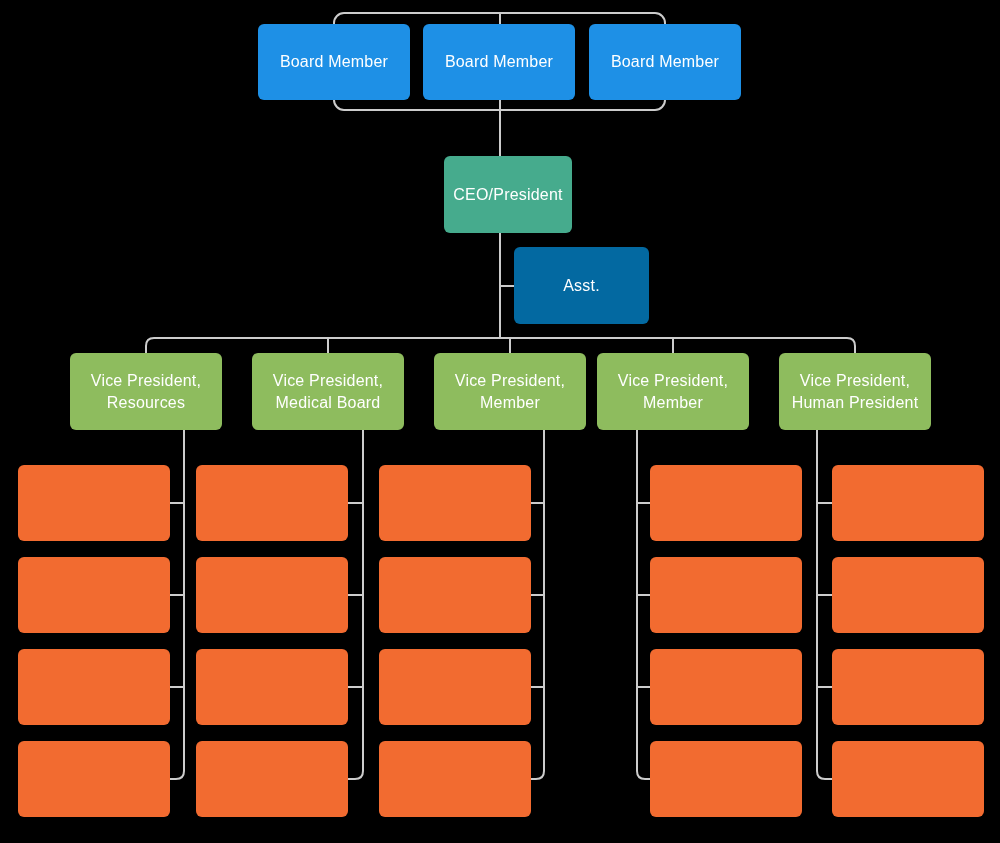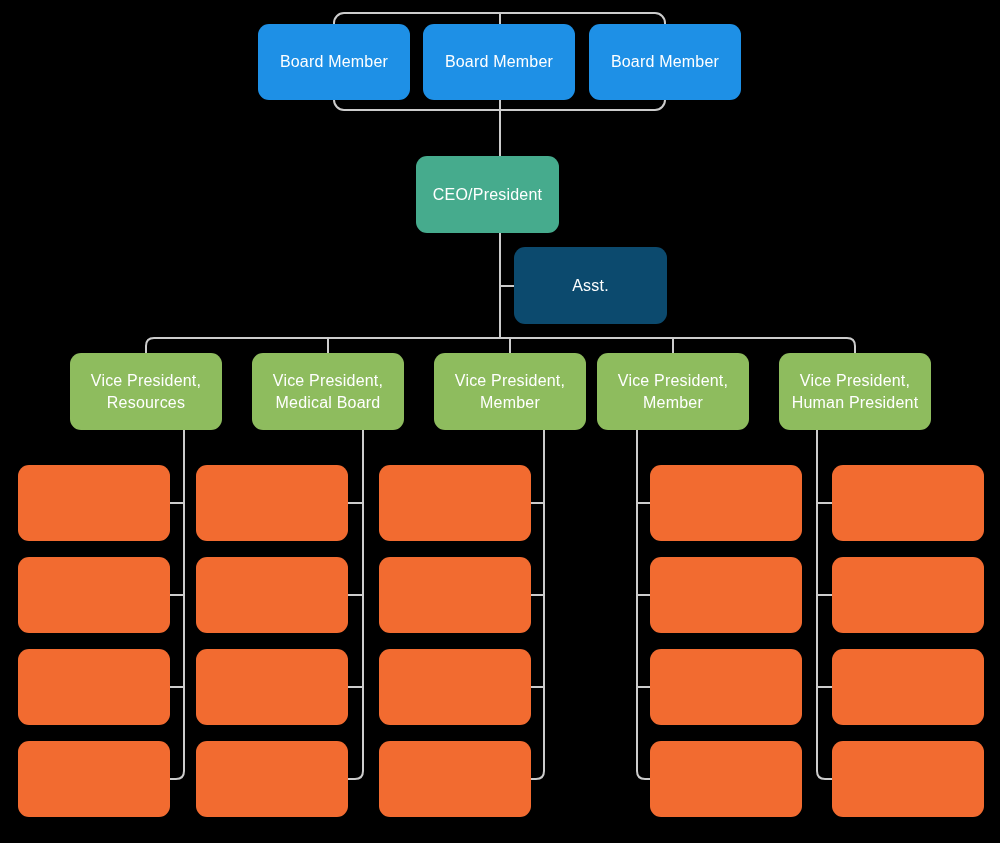--- a/index.html
+++ b/index.html
@@ -12,21 +12,21 @@
     position: relative;
     width: 1000px; height: 843px;
   }
   #connector-layer {
     position: absolute; left: 0; top: 0;
     z-index: 0;
   }
   .node {
     position: absolute;
     z-index: 1;
-    border-radius: 11px;
+    border-radius: 6px;
     box-sizing: border-box;
     display: flex;
     flex-direction: column;
     align-items: center;
     justify-content: center;
     text-align: right;
     font-size: 16px;
     line-height: 1.32;
     letter-spacing: 0.2px;
   }
@@ -67,24 +67,24 @@
     </svg>
 <div class="node" style="left: 258px; top: 24px; width: 152px; height: 76px; background: rgb(30, 144, 230); color: rgb(255, 255, 255);">
       <span>Board Member</span>
     </div>
     <div class="node" style="left: 423px; top: 24px; width: 152px; height: 76px; background: rgb(30, 144, 230); color: rgb(255, 255, 255);">
       <span>Board Member</span>
     </div>
     <div class="node" style="left: 589px; top: 24px; width: 152px; height: 76px; background: rgb(30, 144, 230); color: rgb(255, 255, 255);">
       <span>Board Member</span>
     </div>
-    <div class="node" style="left: 416px; top: 156px; width: 143px; height: 77px; background: rgb(70, 171, 141); color: rgb(255, 255, 255);">
+    <div class="node" style="left: 444px; top: 156px; width: 128px; height: 77px; background: rgb(70, 171, 141); color: rgb(255, 255, 255);">
       <span>CEO/President</span>
     </div>
-    <div class="node" style="left: 514px; top: 247px; width: 153px; height: 77px; background: #0c4a6e; color: rgb(255, 255, 255);">
+    <div class="node" style="left: 514px; top: 247px; width: 135px; height: 77px; background: #0369a1; color: rgb(255, 255, 255);">
       <span>Asst.</span>
     </div>
     <div class="node" style="left: 70px; top: 353px; width: 152px; height: 77px; background: rgb(142, 188, 94); color: rgb(255, 255, 255);">
       <span>Vice President,</span>
       <span>Resources</span>
     </div>
     <div class="node" style="left: 252px; top: 353px; width: 152px; height: 77px; background: rgb(142, 188, 94); color: rgb(255, 255, 255);">
       <span>Vice President,</span>
       <span>Medical Board</span>
     </div>

